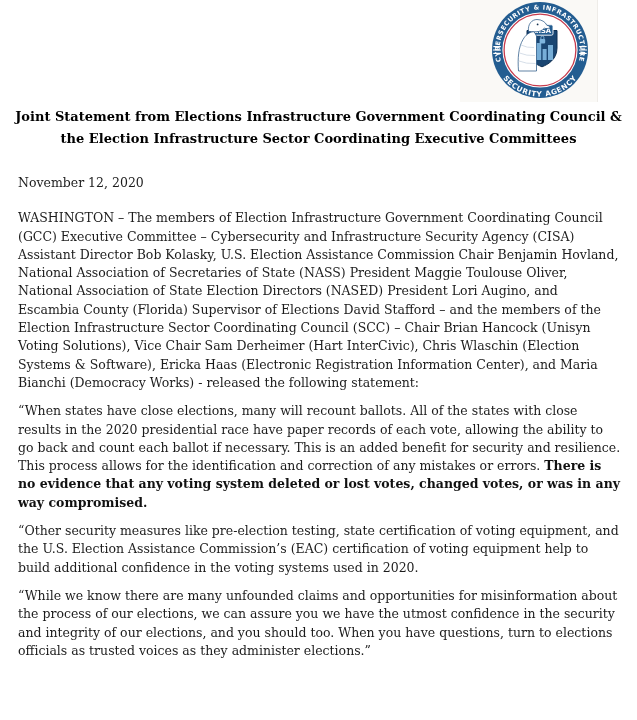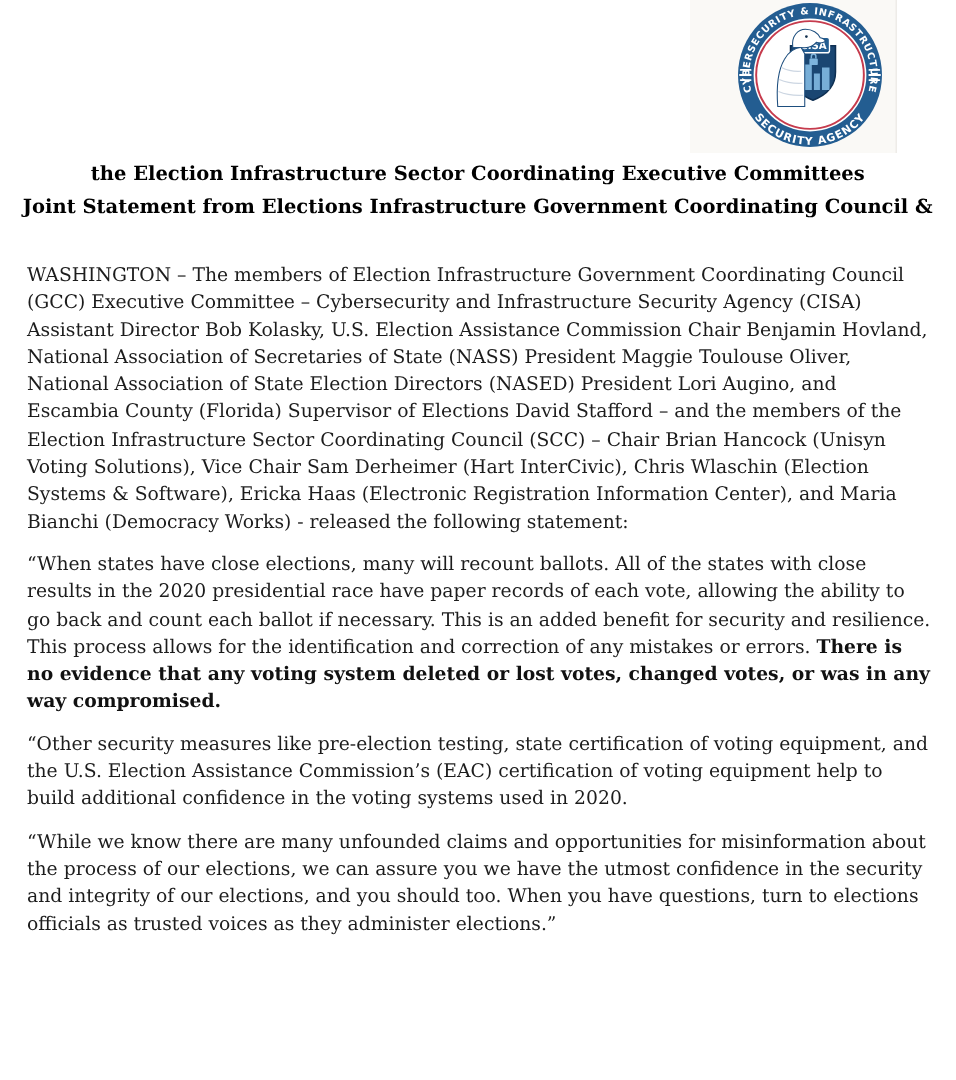--- a/index.html
+++ b/index.html
@@ -81,25 +81,26 @@
 
     <g>
       <path d="M 28.5 71 C 27.5 58 28.5 47 33 39.5 C 35.5 35 39.5 32 44 31.5 L 46.5 36 L 46.5 71 Z" fill="#ffffff" stroke="#1d4e7e" stroke-width="0.7"></path>
       <path d="M31 45 q 6 3 13 2.5 M29.5 53 q 7 3 15.5 2.5 M29 61 q 7 3 16.5 2.5" fill="none" stroke="#ccd6e2" stroke-width="0.8"></path>
       <path d="M 38.5 31.5 C 37.5 24 42 19.5 47 19.5 C 51.5 19.5 55.5 22 56.8 25.2 C 58.8 25.6 60 26.6 60.2 27.6 C 58.6 28.7 56.2 28.8 54.2 28.2 C 52.4 30.4 49.6 31.6 46.6 31.8 Z" fill="#ffffff" stroke="#1d4e7e" stroke-width="0.7"></path>
       <circle cx="47.6" cy="24.4" r="0.9" fill="#14314f"></circle>
     </g>
   </svg>
 
   <div class="title">
+    <div class="title-line">Joint Statement from Elections Infrastructure Government Coordinating Council &amp;</div>
     <div class="title-line">the Election Infrastructure Sector Coordinating Executive Committees</div>
-    <div class="title-line">Joint Statement from Elections Infrastructure Government Coordinating Council &amp;</div>
   </div>
 
   <div class="content">
+    <p class="date">November 12, 2020</p>
     <div>
         <p class="para"><span>WASHINGTON – The members of Election Infrastructure Government Coordinating Council (GCC) Executive Committee – Cybersecurity and Infrastructure Security Agency (CISA) Assistant Director Bob Kolasky, U.S. Election Assistance Commission Chair Benjamin Hovland, National Association of Secretaries of State (NASS) President Maggie Toulouse Oliver, National Association of State Election Directors (NASED) President Lori Augino, and Escambia County (Florida) Supervisor of Elections David Stafford – and the members of the Election Infrastructure Sector Coordinating Council (SCC) – Chair Brian Hancock (Unisyn Voting Solutions), Vice Chair Sam Derheimer (Hart InterCivic), Chris Wlaschin (Election Systems &amp; Software), Ericka Haas (Electronic Registration Information Center), and Maria Bianchi (Democracy Works) - released the following statement:</span></p>
         <p class="para"><span>“When states have close elections, many will recount ballots. All of the states with close results in the 2020 presidential race have paper records of each vote, allowing the ability to go back and count each ballot if necessary. This is an added benefit for security and resilience. This process allows for the identification and correction of any mistakes or errors. </span><b>There is no evidence that any voting system deleted or lost votes, changed votes, or was in any way compromised.</b></p>
         <p class="para"><span>“Other security measures like pre-election testing, state certification of voting equipment, and the U.S. Election Assistance Commission’s (EAC) certification of voting equipment help to build additional confidence in the voting systems used in 2020.</span></p>
         <p class="para"><span>“While we know there are many unfounded claims and opportunities for misinformation about the process of our elections, we can assure you we have the utmost confidence in the security and integrity of our elections, and you should too. When you have questions, turn to elections officials as trusted voices as they administer elections.”</span></p>
       </div>
   </div>
 
 </div>
 

